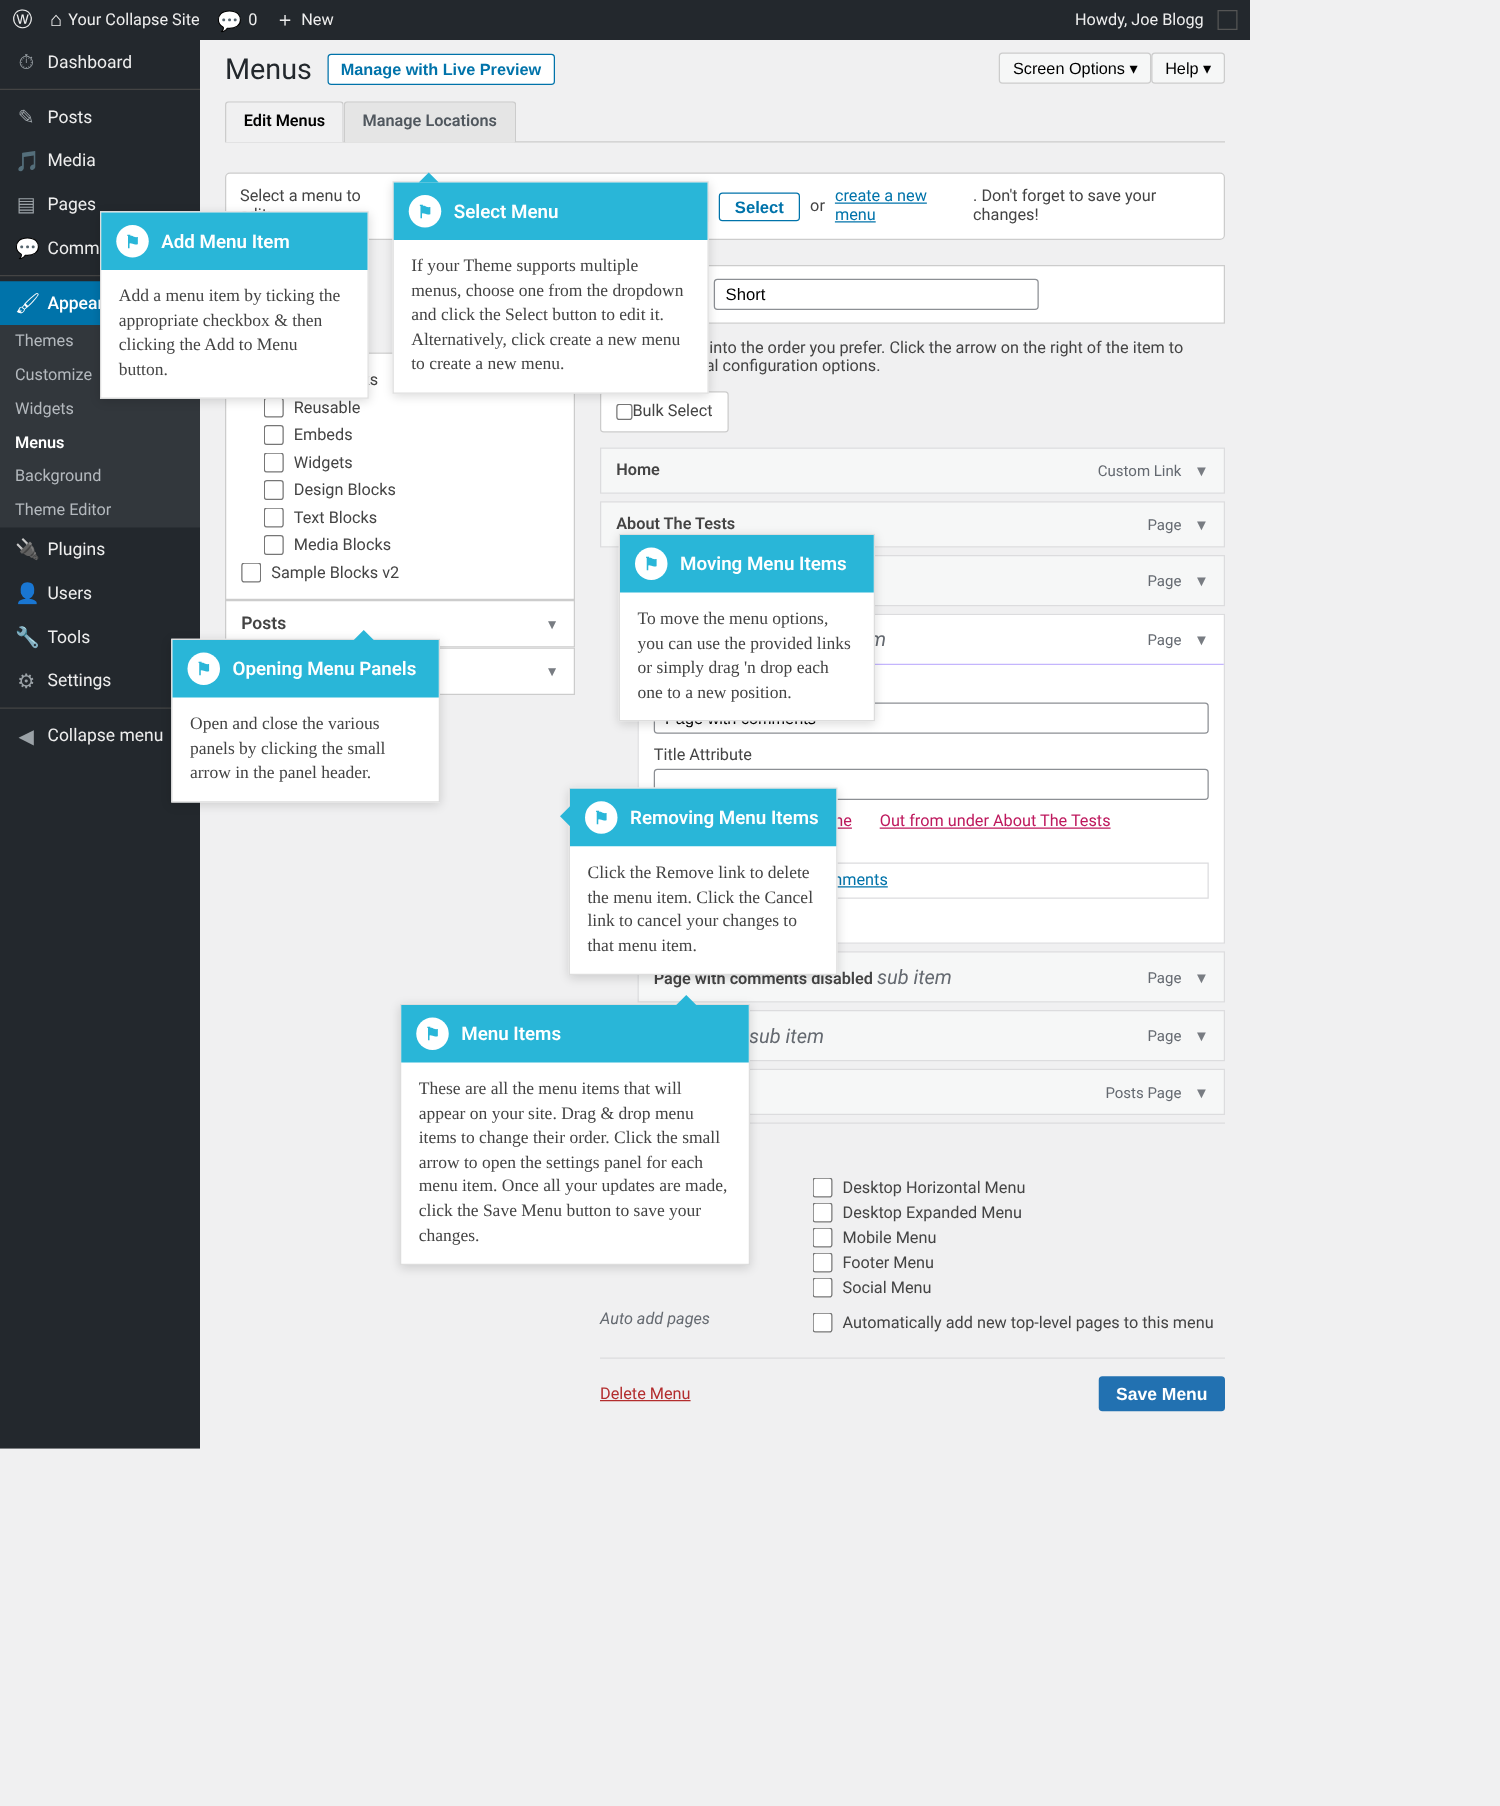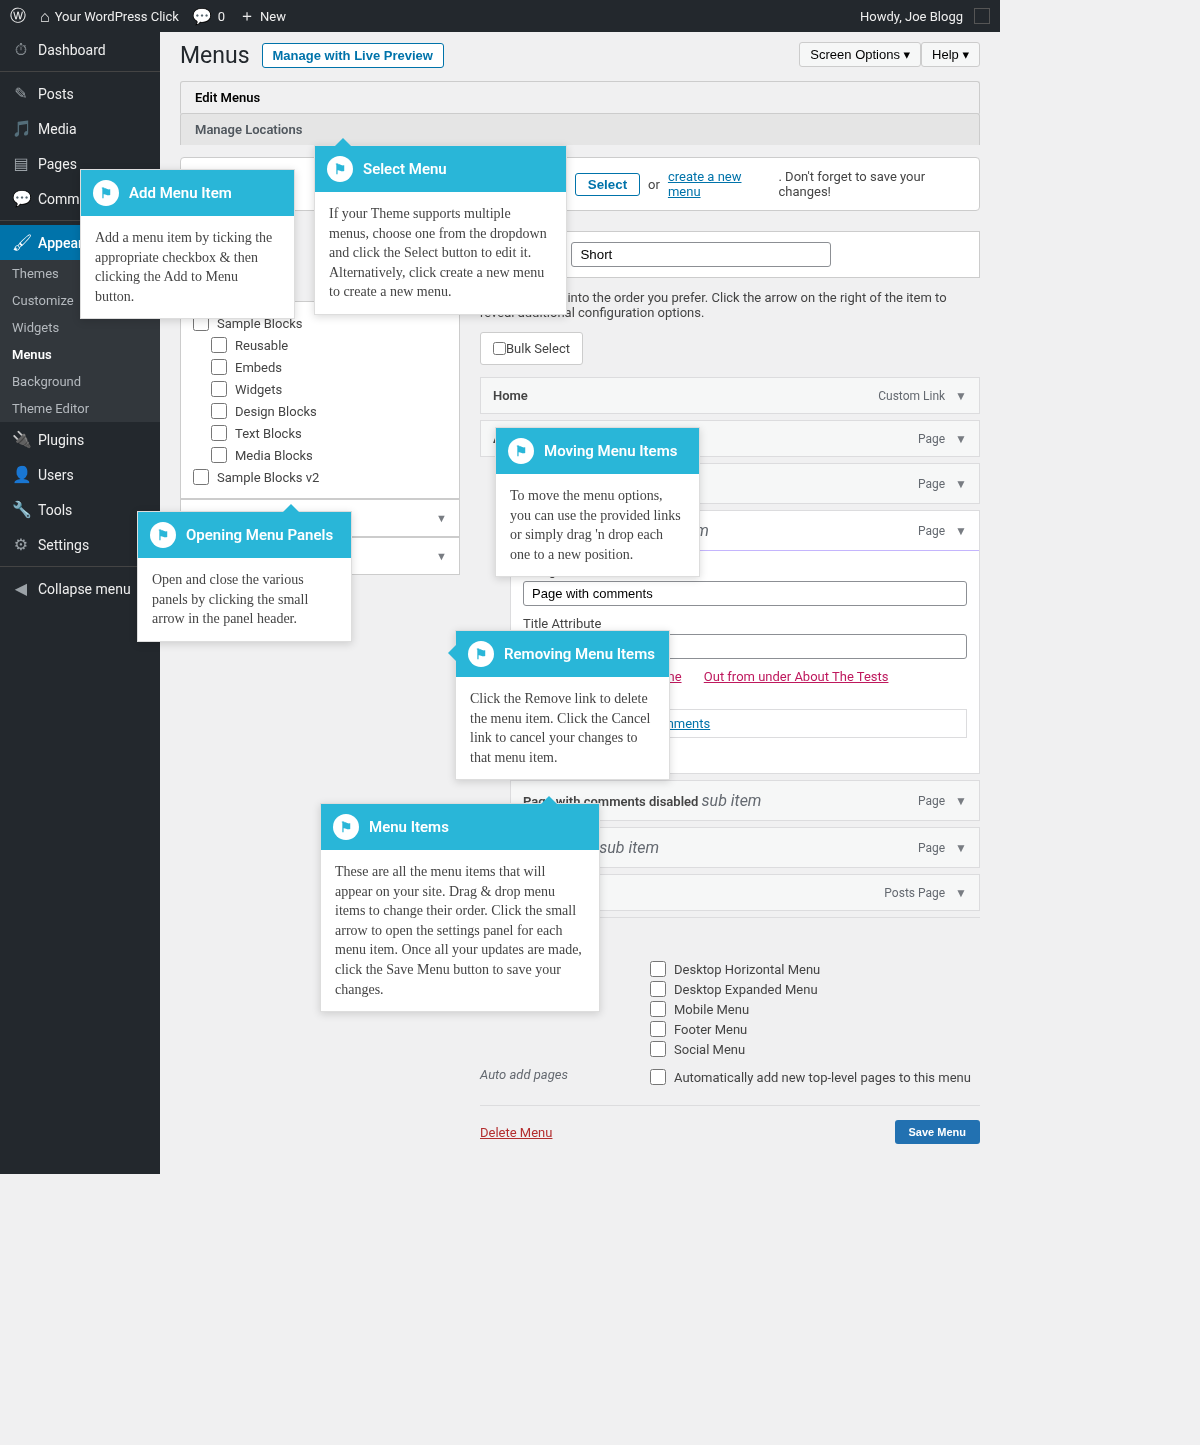--- a/index.html
+++ b/index.html
@@ -17,21 +17,21 @@
 .sidebar .sub .sitem.cur { color: #fff; font-weight: 600; }
 .sidebar .sep { border-top: 1px solid #444; margin: 4px 0; }
 .sidebar .ic { font-size: 16px; width: 18px; text-align: center; color: #9ba2a7; }
 .sidebar .item.active .ic { color: #fff; }
 .content { flex: 1; padding: 10px 20px 30px; position: relative; }
 .topbtns { float: right; display: flex; gap: 0; }
 .topbtn { border: 1px solid #ccc; background: #f6f7f7; padding: 4px 10px; border-radius: 3px; font-size: 13px; cursor: pointer; }
 .page-h { display: flex; align-items: center; gap: 12px; margin-bottom: 12px; }
 .page-h h1 { font-size: 23px; font-weight: 400; color: #23282d; }
 .preview-btn { border: 1px solid #0073aa; color: #0073aa; background: #fff; padding: 4px 10px; border-radius: 3px; font-size: 13px; font-weight: 600; cursor: pointer; }
-.tabs { display: flex; border-bottom: 1px solid #ccc; margin-bottom: 12px; flex-direction: column; }
+.tabs { display: flex; border-bottom: 1px solid #ccc; margin-bottom: 24px; }
 .tabs .tab { padding: 8px 14px; border: 1px solid #ccc; border-bottom: none; background: #e5e5e5; font-weight: 600; color: #50575e; cursor: pointer; margin-bottom: -1px; border-radius: 3px 3px 0 0; }
 .tabs .tab.active { background: #f0f0f1; color: #000; border-bottom: 1px solid #f0f0f1; }
 .select-bar { border: 1px solid #ccc; background: #fff; padding: 11px; border-radius: 4px; display: flex; align-items: center; gap: 8px; font-size: 13px; }
 .select-bar select { padding: 4px 30px 4px 8px; border: 1px solid #8c8f94; border-radius: 3px; font-size: 13px; }
 .select-bar .selbtn { border: 1px solid #0073aa; color: #0073aa; background: #fff; padding: 3px 12px; border-radius: 3px; font-weight: 600; cursor: pointer; }
 .select-bar a { color: #0073aa; text-decoration: underline; }
 .two-col { display: flex; gap: 20px; margin-top: 20px; }
 .leftcol { width: 280px; }
 .rightcol { flex: 1; }
 .panel { border: 1px solid #ccc; background: #fff; margin-bottom: 0; }
@@ -65,40 +65,40 @@
 .mi-actions a.remove { color: #b32d2e; text-decoration: underline; }
 .mi-actions a.cancel { color: #0073aa; text-decoration: underline; }
 .subtag { color: #646970; font-style: italic; font-weight: normal; font-size: 16px; }
 .msettings { border-top: 1px solid #dcdcde; padding: 14px 0; }
 .msettings h4 { font-weight: 600; margin-bottom: 8px; }
 .msettings .row { display: flex; gap: 30px; padding: 4px 0; font-size: 13px; }
 .msettings .lbl { width: 140px; font-style: italic; color: #646970; }
 .msettings .opts .chkrow { padding: 2px 0; }
 .bottom-actions { display: flex; justify-content: space-between; align-items: center; padding-top: 14px; border-top: 1px solid #dcdcde; }
 .delete-link { color: #b32d2e; text-decoration: underline; font-size: 13px; }
-.save-btn { background: #2271b1; color: #fff; border: none; padding: 6px 14px; border-radius: 3px; font-weight: 600; font-size: 11px; cursor: pointer; }
+.save-btn { background: #2271b1; color: #fff; border: none; padding: 6px 14px; border-radius: 3px; font-weight: 600; font-size: 14px; cursor: pointer; }
 .tooltip { position: absolute; background: #fff; border: 1px solid #ddd; box-shadow: 0 2px 8px rgba(0,0,0,0.15); z-index: 100; width: 240px; }
 .tooltip .tt-h { background: #29b6d8; color: #fff; padding: 10px 12px; display: flex; align-items: center; gap: 10px; font-weight: 600; font-size: 15px; }
 .tooltip .tt-h .flagic { width: 26px; height: 26px; background: #fff; border-radius: 50%; display: flex; align-items: center; justify-content: center; color: #29b6d8; font-size: 14px; }
 .tooltip .tt-b { padding: 12px 14px; font-size: 14px; line-height: 1.4; color: #444; font-family: Georgia, serif; }
 .tooltip .ttarrow { position: absolute; width: 0; height: 0; }
 .tt-arrow-up { border-left: 8px solid transparent; border-right: 8px solid transparent; border-bottom: 8px solid #29b6d8; top: -8px; }
 .tt-arrow-left { border-top: 8px solid transparent; border-bottom: 8px solid transparent; border-right: 8px solid #29b6d8; left: -8px; }
 </style>
 </head>
 <body>
 
 <div class="adminbar">
   <div class="adminbar-left">
     <a>
         <span class="ic">ⓦ</span>
       </a>
     <a>
         <span class="ic">⌂</span>
-        <span>Your WordPress Click</span>
+        <span>Your Collapse Site</span>
       </a>
     <a>
         <span class="ic">💬</span>
         <span>0</span>
       </a>
     <a>
         <span class="ic">＋</span>
         <span>New</span>
       </a>
   </div>

